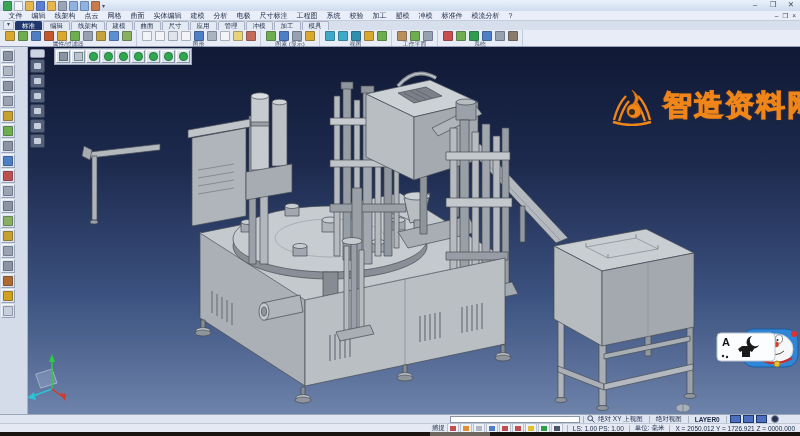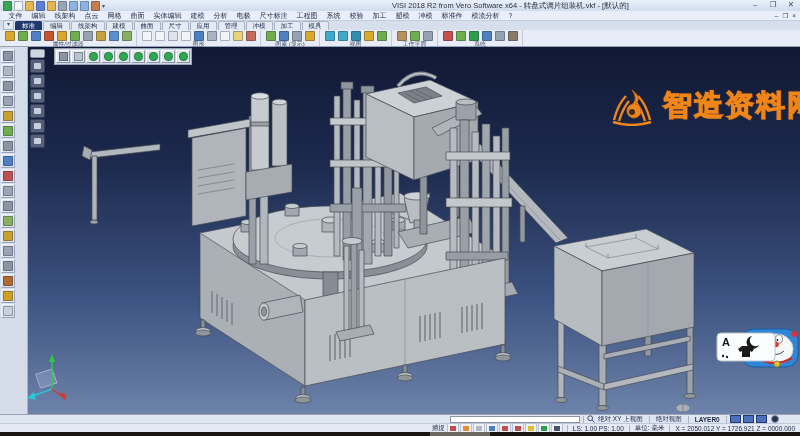--- a/index.html
+++ b/index.html
@@ -126,21 +126,20 @@
         <div class="glyph" style="background: rgb(143, 179, 224);"></div>
       </div>
       <div class="qat-btn">
         <div class="glyph" style="background: rgb(143, 179, 224);"></div>
       </div>
       <div class="qat-btn">
         <div class="glyph" style="background: rgb(201, 123, 74);"></div>
       </div>
     </div>
   <span id="qat-drop">▾</span>
-  <span id="title-text">VISI 2018 R2 from Vero Software x64 - 转盘式调片组装机.vkf - [默认的]</span>
   <div id="win-controls">
     <span>–</span>
     <span>❐</span>
     <span>✕</span>
   </div>
 </div>
 
 <div class="abs" id="menubar">
     <div class="menu-item">文件</div>
     <div class="menu-item">编辑</div>

